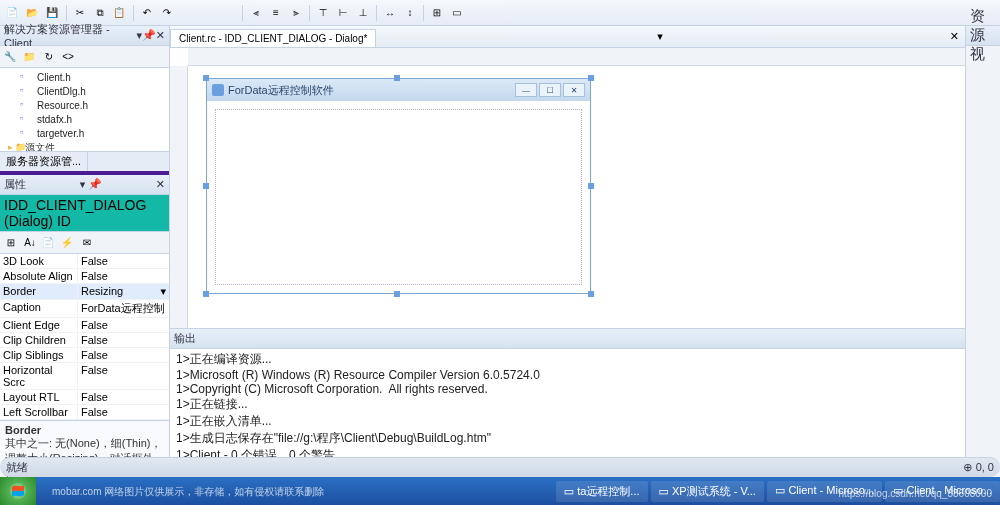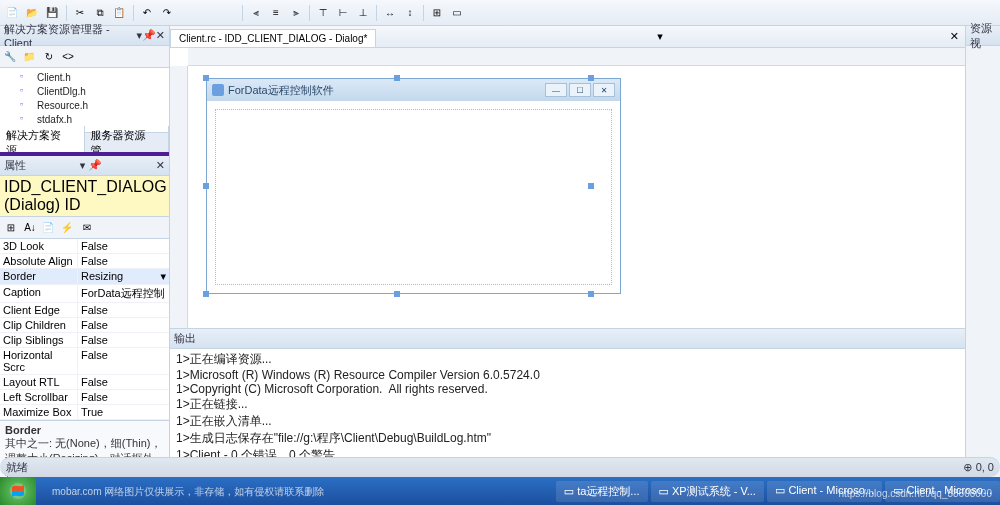--- a/index.html
+++ b/index.html
@@ -30,21 +30,21 @@
 .prop-val{flex:1;padding:1px 3px;}
 .prop-desc{height:58px;border-top:1px solid #c5d3e2;padding:3px 5px;font-size:10px;background:#f7f9fc;color:#333;overflow:hidden;}
 .center{flex:1;display:flex;flex-direction:column;background:#fff;min-width:0;}
 .doc-tab{height:22px;background:linear-gradient(#f5f8fc,#e5ecf5);display:flex;align-items:center;border-bottom:1px solid #c5d3e2;}
 .doc-tab-item{padding:3px 8px;background:#fff;border:1px solid #c5d3e2;border-bottom:none;font-size:10px;position:relative;top:1px;}
 .doc-tab .close{margin-left:auto;padding:0 6px;cursor:pointer;}
 .designer{flex:1;position:relative;background:#fff;overflow:auto;}
 .ruler-h{position:absolute;top:0;left:18px;right:0;height:18px;background:#f0f3f7;border-bottom:1px solid #d0d8e0;}
 .ruler-v{position:absolute;top:18px;left:0;width:18px;bottom:0;background:#f0f3f7;border-right:1px solid #d0d8e0;}
 .canvas{position:absolute;top:18px;left:18px;right:0;bottom:0;background:#fff;}
-.dialog-frame{position:absolute;top:12px;left:18px;width:415px;height:216px;border:1px solid #7ba7d1;background:#fff;}
+.dialog-frame{position:absolute;top:12px;left:18px;width:385px;height:216px;border:1px solid #7ba7d1;background:#fff;}
 .dialog-title{height:22px;background:linear-gradient(#dbe9f7,#c3d8ed);display:flex;align-items:center;padding:0 5px;font-size:10px;color:#2a4a6a;}
 .dialog-title .wins{margin-left:auto;display:flex;gap:2px;}
 .win-btn{width:22px;height:14px;border:1px solid #a8c0d8;background:#eaf2fa;font-size:8px;display:flex;align-items:center;justify-content:center;cursor:pointer;}
 .dialog-body{position:absolute;top:30px;left:8px;right:8px;bottom:8px;border:1px dotted #c8a8d8;}
 .sel-handle{width:6px;height:6px;background:#6aa0e0;position:absolute;}
 .output{height:150px;border-top:1px solid #c5d3e2;display:flex;flex-direction:column;}
 .out-body{flex:1;overflow:auto;background:#fff;padding:2px 6px;font-family:Liberation Sans, sans-serif;font-size:12px;white-space:pre;color:#222;}
 .out-tabs{height:20px;background:#e5ecf5;border-top:1px solid #c5d3e2;display:flex;align-items:center;font-size:10px;}
 .out-src{display:flex;align-items:center;padding:2px 6px;gap:4px;}
 .right-col{width:35px;border-left:1px solid #c5d3e2;background:#f0f4f9;}
@@ -105,31 +105,30 @@
     <div class="tree" id="tree">
         <div class="tree-item"><span class="tree-icon ico-h">▫</span>Client.h</div>
         <div class="tree-item"><span class="tree-icon ico-h">▫</span>ClientDlg.h</div>
         <div class="tree-item"><span class="tree-icon ico-h">▫</span>Resource.h</div>
         <div class="tree-item"><span class="tree-icon ico-h">▫</span>stdafx.h</div>
         <div class="tree-item"><span class="tree-icon ico-h">▫</span>targetver.h</div>
         <div class="tree-item folder"><span class="tree-icon ico-folder">▸ 📁</span>源文件</div>
         <div class="tree-item"><span class="tree-icon ico-cpp">▫</span>Client.cpp</div>
       </div>
     <div class="tabs">
-      <div class="tab active">解决方案资源...</div>
       <div class="tab">服务器资源管...</div>
     </div>
 
     <div class="props">
       <div class="panel-hdr">
         <span>属性</span>
         <span class="close">▾ 📌</span>
         <span class="close">✕</span>
       </div>
-      <div style="padding:2px 4px;border-bottom:1px solid #c5d3e2;font-size:16px;background:#fef9c3;">IDD_CLIENT_DIALOG (Dialog) ID</div>
+      <div style="padding:2px 4px;border-bottom:1px solid #c5d3e2;font-size:14px;background:#14b8a6;">IDD_CLIENT_DIALOG (Dialog) ID</div>
       <div class="prop-toolbar">
         <span class="tb-btn">⊞</span>
         <span class="tb-btn">A↓</span>
         <span class="tb-btn">📄</span>
         <span class="tb-btn" style="color:#d4a017">⚡</span>
         <span class="tb-btn">✉</span>
       </div>
       <div class="prop-grid" id="propgrid">
           <div class="prop-row">
             <div class="prop-name">3D Look</div>
@@ -163,24 +162,20 @@
             <div class="prop-name">Horizontal Scrc</div>
             <div class="prop-val">False</div>
           </div>
           <div class="prop-row">
             <div class="prop-name">Layout RTL</div>
             <div class="prop-val">False</div>
           </div>
           <div class="prop-row">
             <div class="prop-name">Left Scrollbar</div>
             <div class="prop-val">False</div>
-          </div>
-          <div class="prop-row">
-            <div class="prop-name">Maximize Box</div>
-            <div class="prop-val">True</div>
           </div>
         </div>
       <div class="prop-desc">
         <b>Border</b><br>
         <span>其中之一: 无(None)，细(Thin)，调整大小(Resizing)，对话框外框(Dialog ...</span>
       </div>
     </div>
   </div>
 
   <div class="center">
@@ -231,21 +226,21 @@
 ========== 生成: 成功 1 个，失败 0 个，最新 0 个，跳过 0 个 ==========</div>
       <div class="out-tabs">
         <div class="tab">⊗ <span>错误列表</span></div>
         <div class="tab active">▤ <span>输出</span></div>
         <div class="tab">🔍 <span>查找结果 1</span></div>
       </div>
     </div>
   </div>
 
   <div class="right-col">
-    <div class="panel-hdr" style="writing-mode:horizontal-tb;font-size:11px;justify-content:center;">资源视</div>
+    <div class="panel-hdr" style="writing-mode:horizontal-tb;font-size:15px;justify-content:center;">资源视</div>
   </div>
 </div>
 
 <div class="status" style="position:absolute;bottom:28px;left:0;right:0;border-radius:10px;">
   <span>就绪</span>
   <span class="right">⊕ <span>0, 0</span></span>
 </div>
 
 <div class="taskbar">
   <div class="start">

